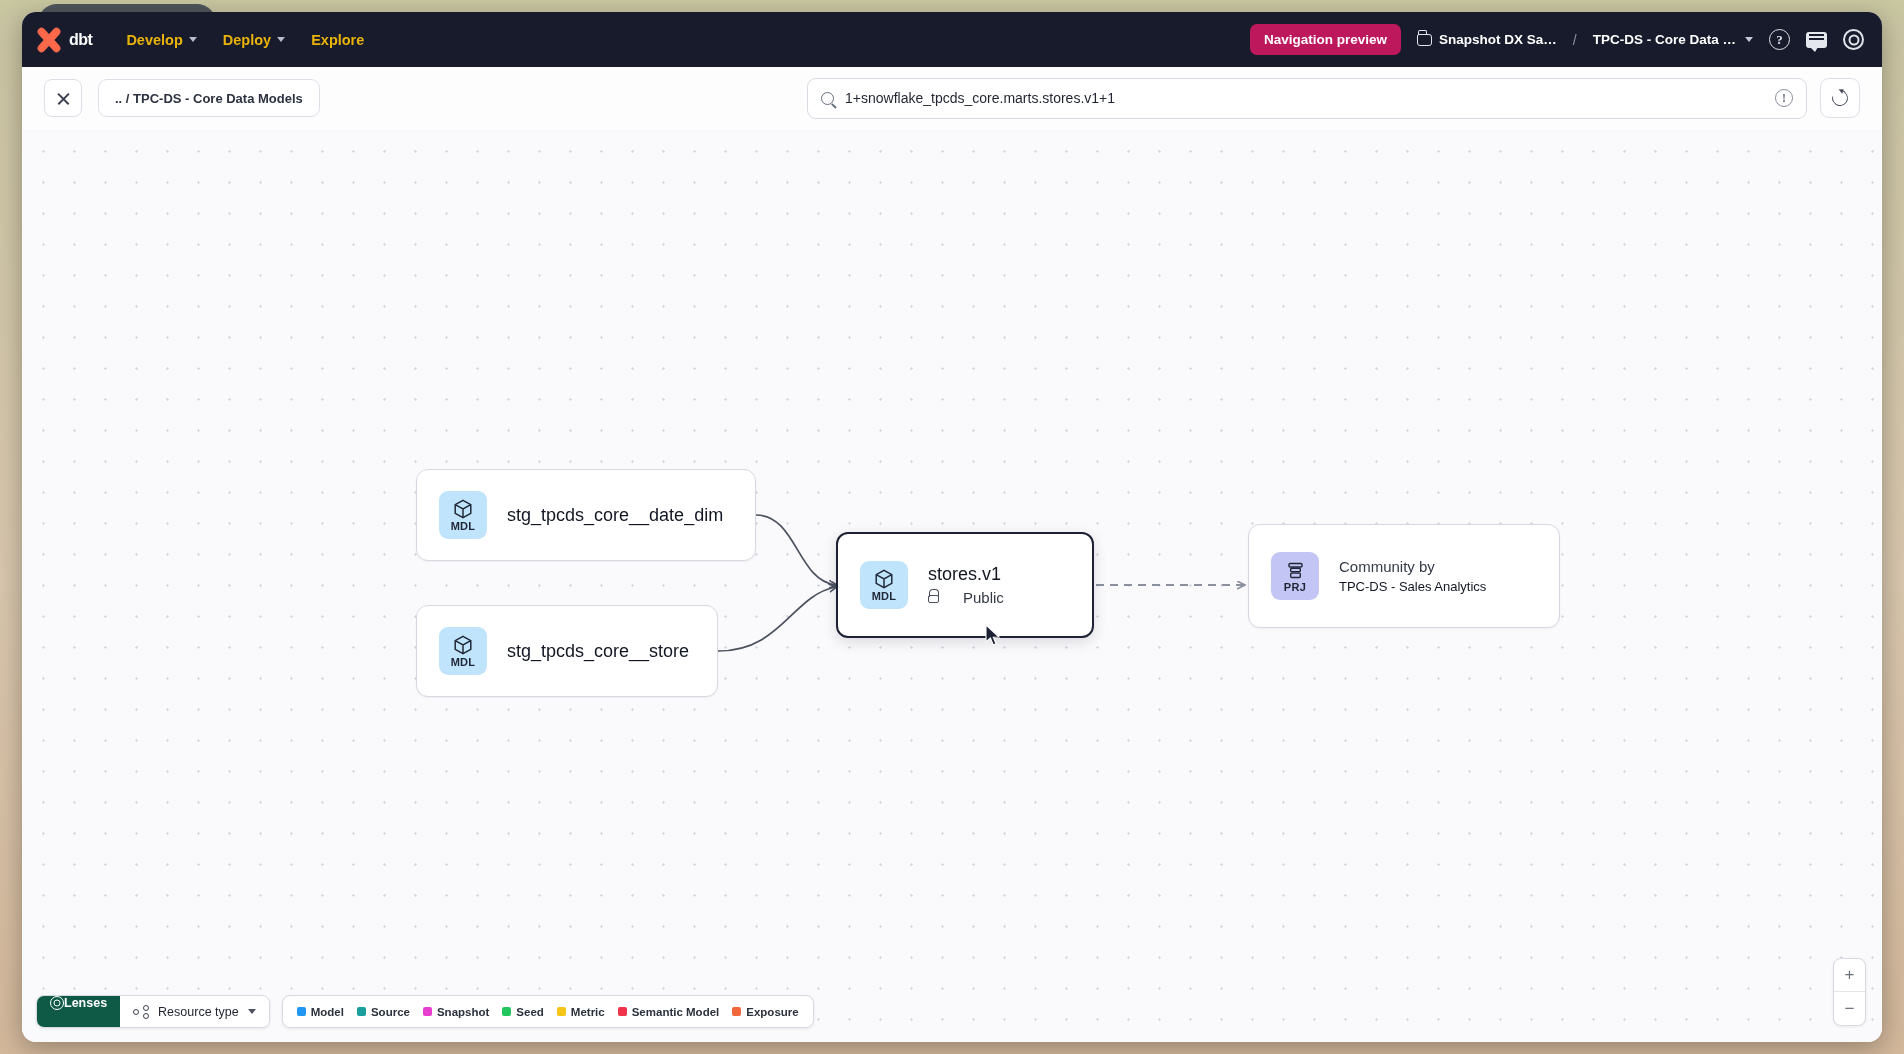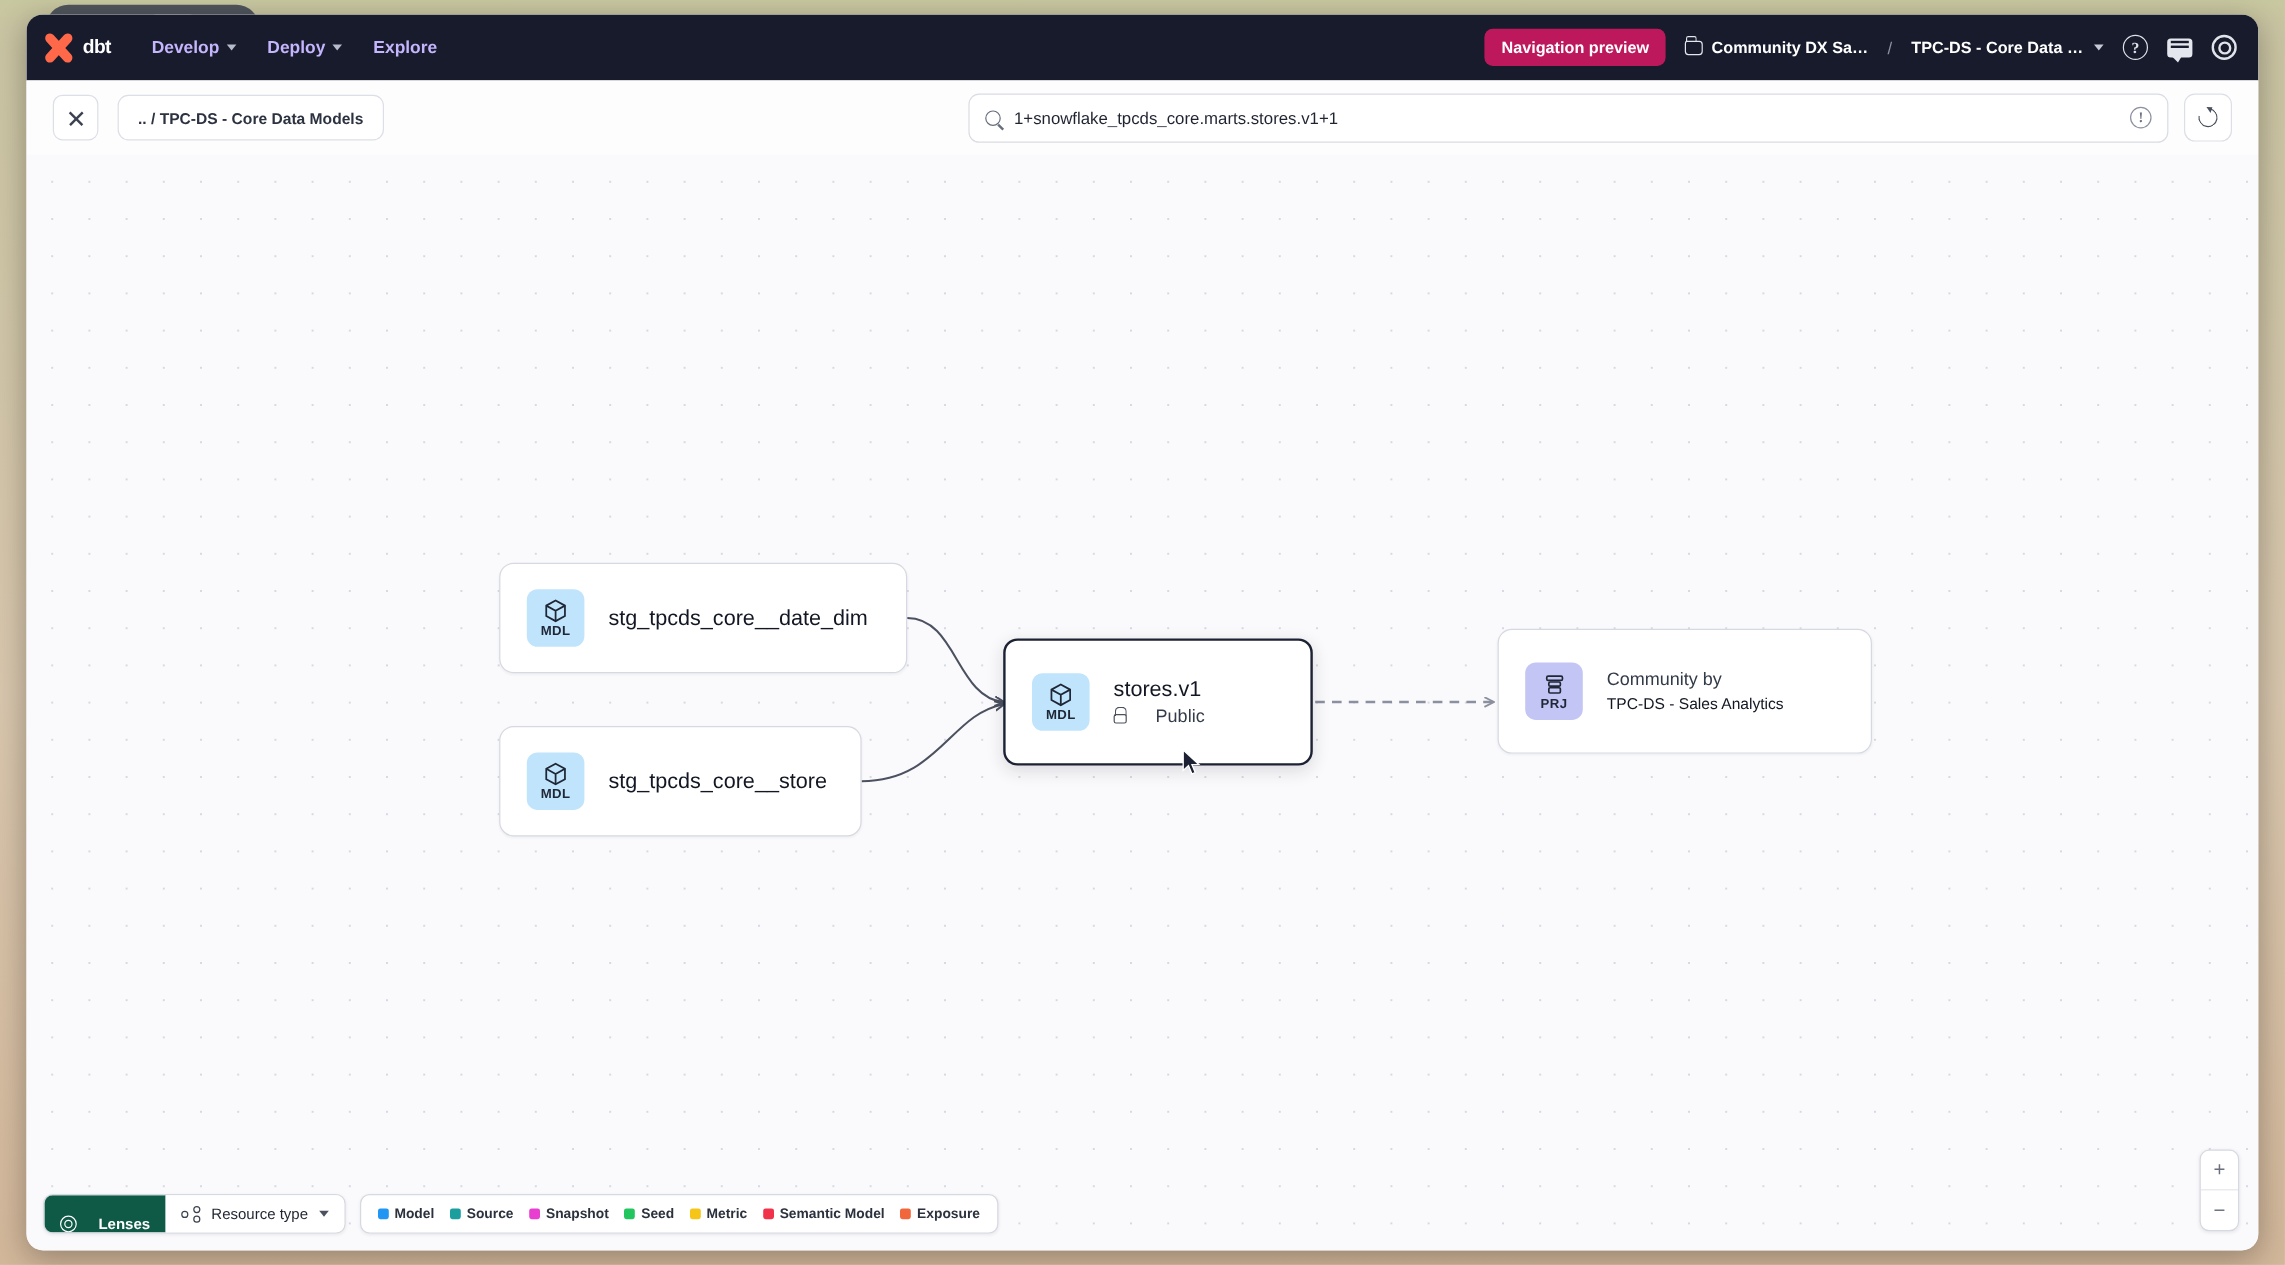--- a/index.html
+++ b/index.html
@@ -75,21 +75,21 @@
     left: 9px; top: -2px;
     width: 8px; height: 30px;
     background: #ff694a;
     border-radius: 4px;
   }
   .logo-mark span:nth-child(1) { transform: rotate(42deg); }
   .logo-mark span:nth-child(2) { transform: rotate(-42deg); }
   .logo-text { color: #ffffff; font-size: 16px; font-weight: 700; letter-spacing: -.5px; }
 
   .nav-link {
-    color: #c4b5fd;
+    color: #eab308;
     font-size: 14.5px;
     font-weight: 600;
     margin-right: 26px;
     display: flex;
     align-items: center;
     gap: 6px;
     cursor: pointer;
     white-space: nowrap;
   }
   .chev {
@@ -429,21 +429,21 @@
     overflow: hidden;
     border: 1px solid #d6d9e1;
     background: #fff;
     box-shadow: 0 1px 3px rgba(20,25,45,.08);
   }
   #lenses-button {
     background: #0f5a46;
     color: #fff;
     font-size: 12.5px;
     font-weight: 600;
-    display: flex; align-items: flex-end; gap: 18px;
+    display: flex; align-items: flex-start; gap: 0;
     padding: 0 13px;
     cursor: pointer;
   }
   .lens-glyph {
     width: 14px; height: 14px;
     border: 1.6px solid #fff;
     border-radius: 50%;
     position: relative;
   }
   .lens-glyph::after {
@@ -543,21 +543,21 @@
       </div>
       <div class="nav-link">
         <span>Explore</span>
       </div>
 
       <div id="topnav-right">
         <div id="nav-preview-badge">Navigation preview</div>
 
         <div class="crumb">
           <span class="folder-ico"></span>
-          <span>Community DX Sa…</span>
+          <span>Snapshot DX Sa…</span>
         </div>
         <div class="crumb-sep">/</div>
         <div class="crumb">
           <span>TPC-DS - Core Data …</span>
           <span class="chev-sm"></span>
         </div>
 
         <div class="ico-btn">
           <span class="circ-ico">?</span>
         </div>

